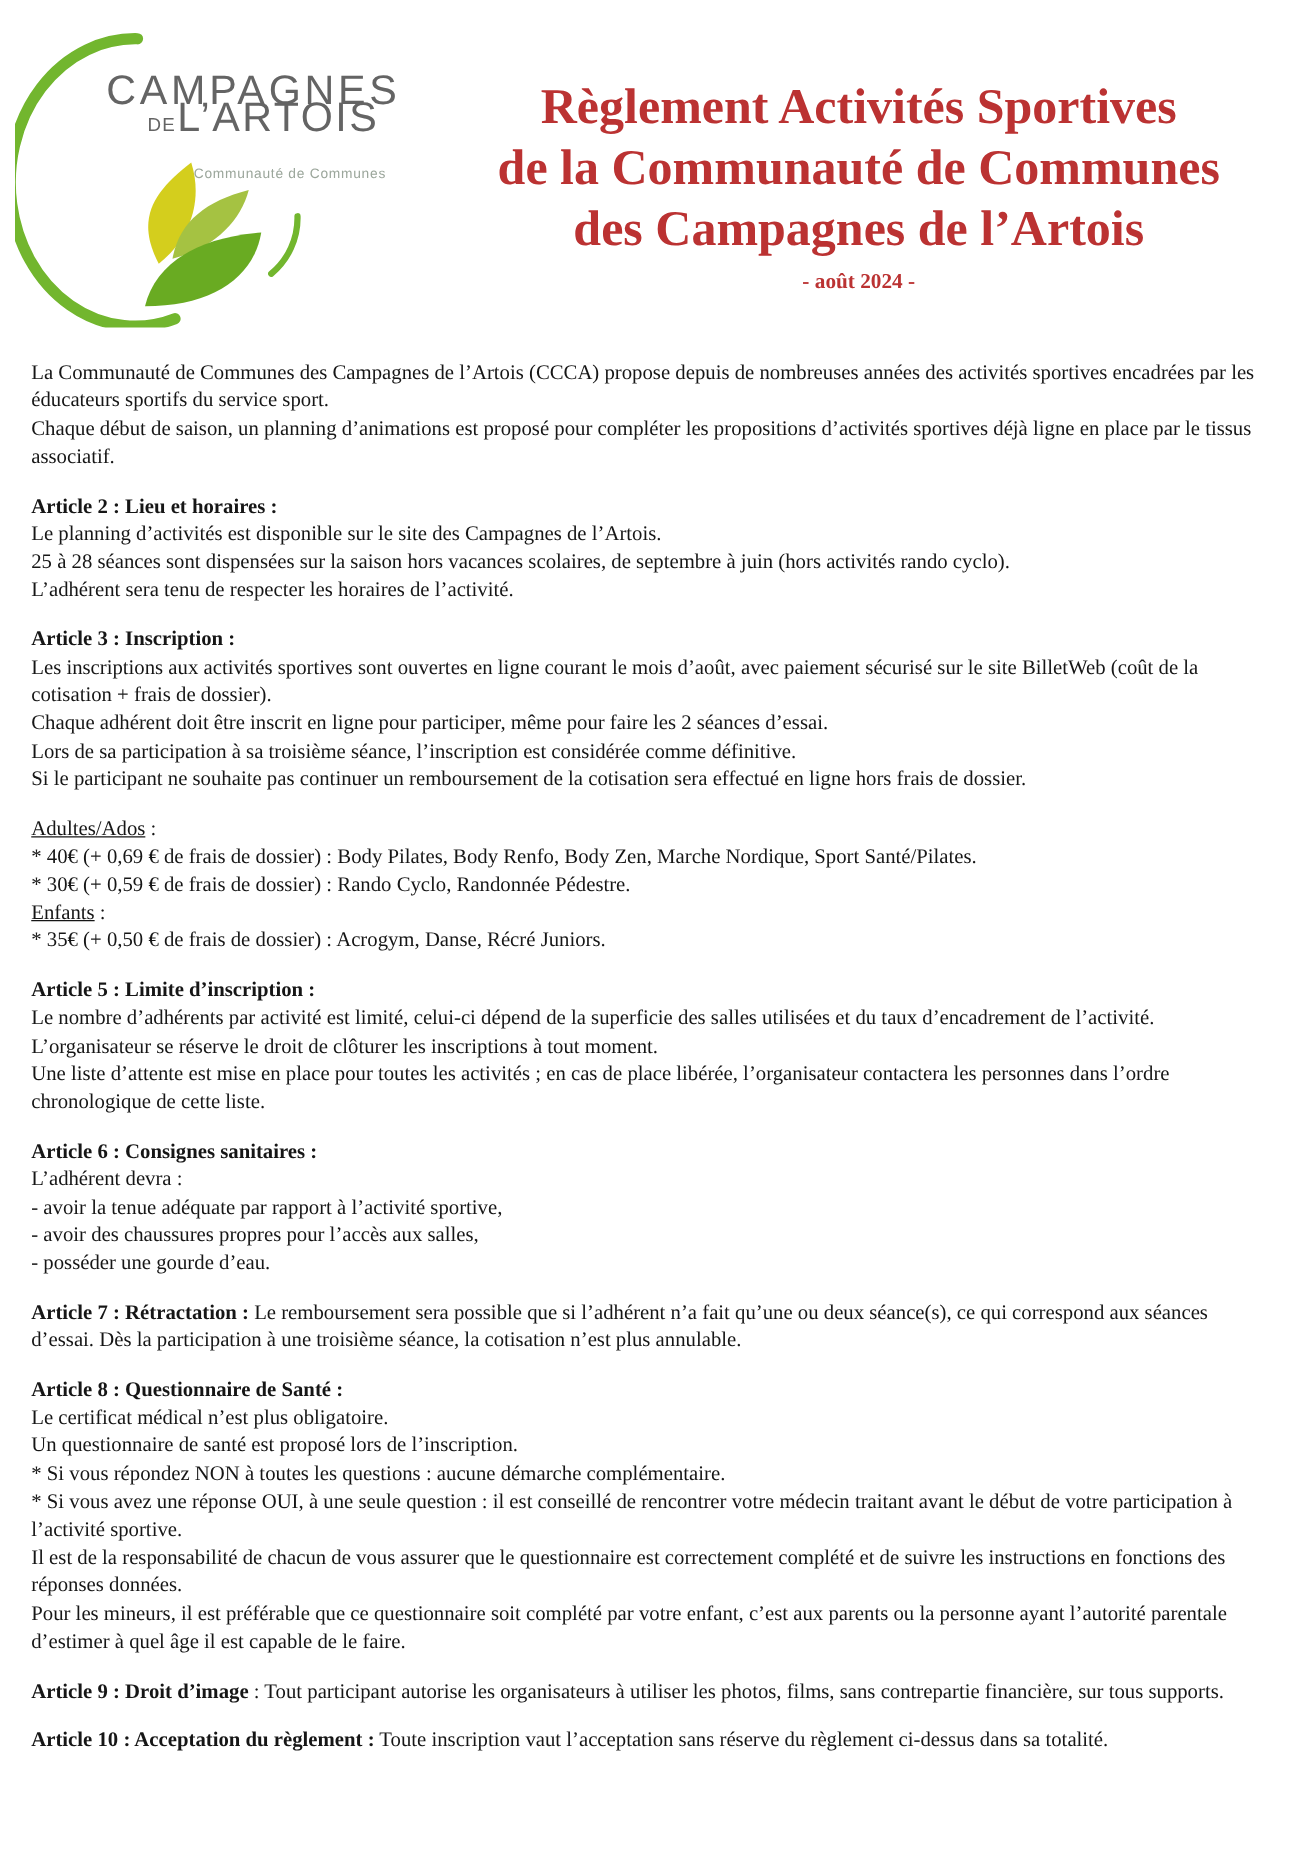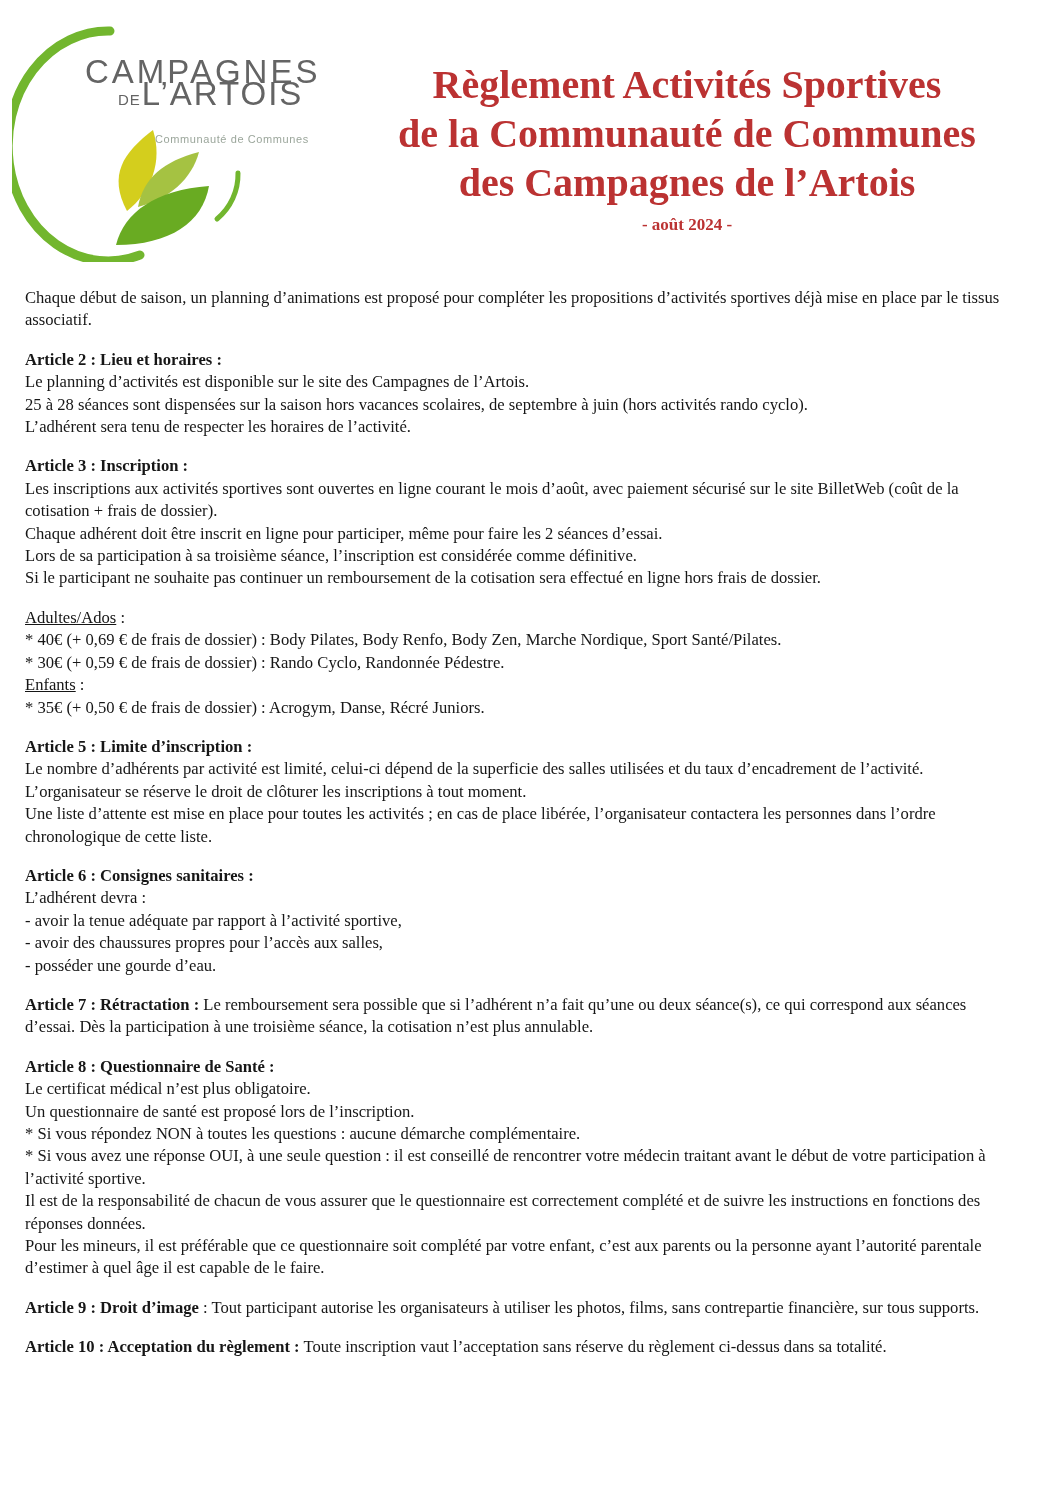--- a/index.html
+++ b/index.html
@@ -55,21 +55,22 @@
       <div class="title-line">de la Communauté de Communes</div>
       <div class="title-line">des Campagnes de l’Artois</div>
       <div class="subtitle">- août 2024 -</div>
     </div>
 
   </div>
 
   <div class="content">
 
     <section class="article">
-      <p>Chaque début de saison, un planning d’animations est proposé pour compléter les propositions d’activités sportives déjà mise en place par le tissus associatif.</p>
+      <p>La Communauté de Communes des Campagnes de l’Artois (CCCA) propose depuis de nombreuses années des activités sportives encadrées par les éducateurs sportifs du service sport.</p>
+      <p>Chaque début de saison, un planning d’animations est proposé pour compléter les propositions d’activités sportives déjà ligne en place par le tissus associatif.</p>
     </section>
 
     <section class="article">
       <p class="h">Article 2 : Lieu et horaires :</p>
       <p>Le planning d’activités est disponible sur le site des Campagnes de l’Artois.</p>
       <p>25 à 28 séances sont dispensées sur la saison hors vacances scolaires, de septembre à juin (hors activités rando cyclo).</p>
       <p>L’adhérent sera tenu de respecter les horaires de l’activité.</p>
     </section>
 
     <section class="article">

